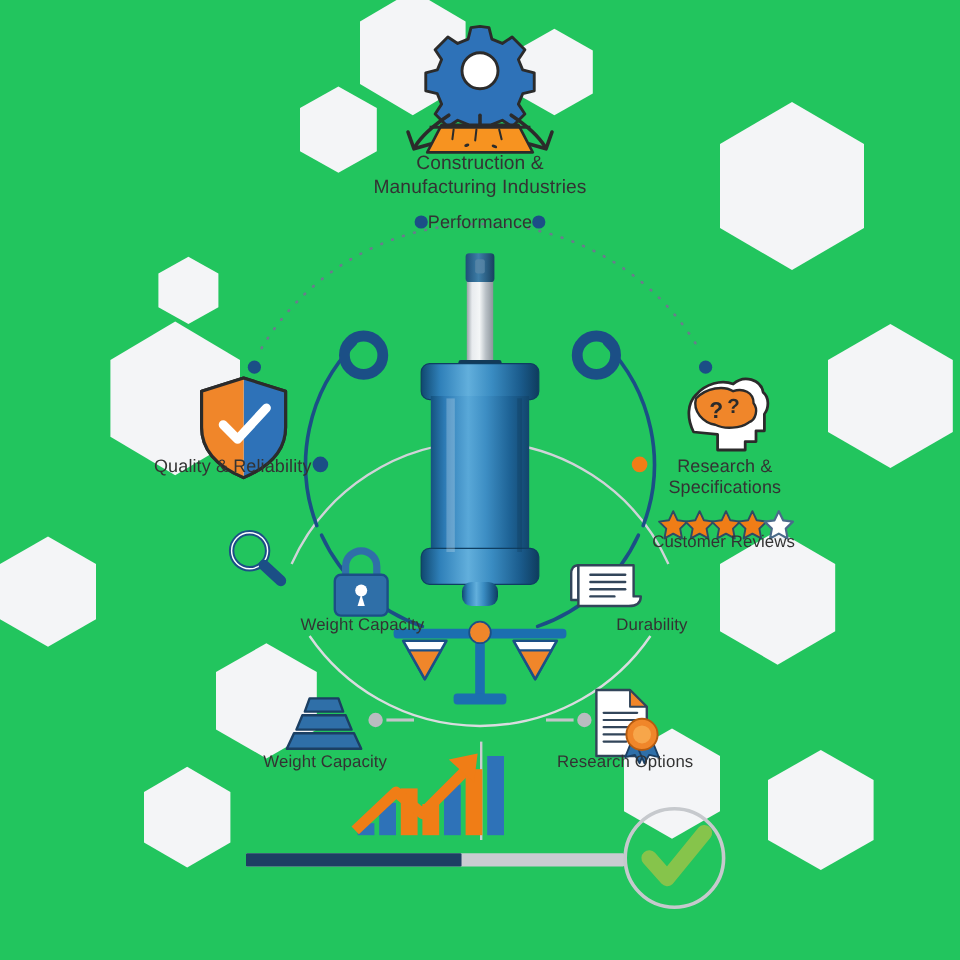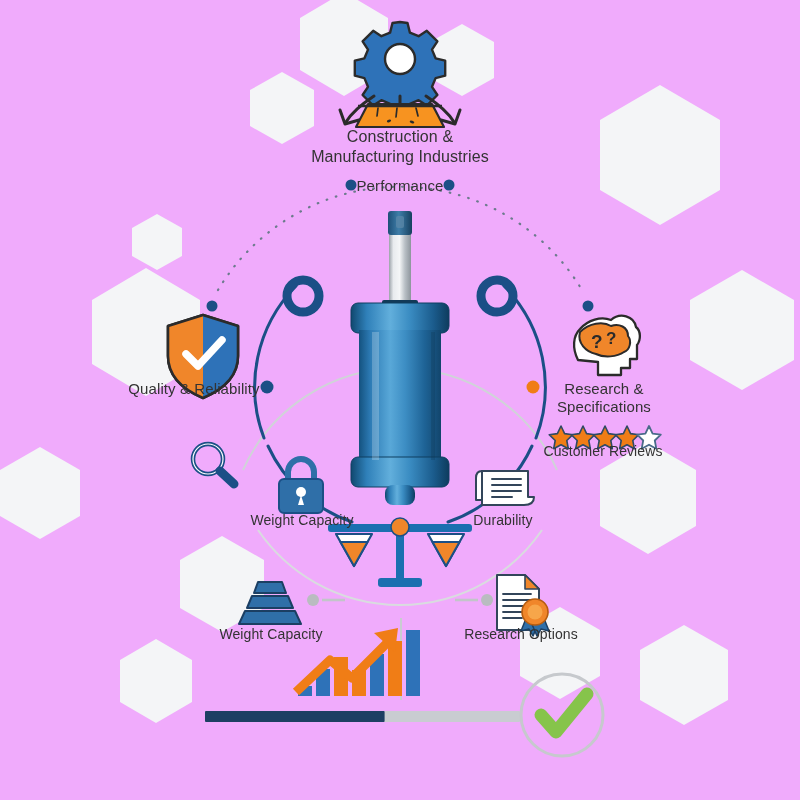--- a/index.html
+++ b/index.html
@@ -1,19 +1,19 @@
 <!DOCTYPE html>
 <html><head>
 <meta charset="utf-8">
 <style>
   html,body{margin:0;padding:0;background:#ffffff;}
   body{width:800px;height:800px;overflow:hidden;
        font-family:"Liberation Sans","DejaVu Sans",sans-serif;
        color:#3a3a3a;-webkit-font-smoothing:antialiased;}
-  #stage{position:relative;width:800px;height:800px;background:#f0abfc;}
+  #stage{position:relative;width:800px;height:800px;background:#22c55e;}
   .layer{position:absolute;left:0;top:0;width:800px;height:800px;}
   .lbl{position:absolute;text-align:center;line-height:1.22;color:#333333;
        white-space:pre-line;letter-spacing:.1px;}
   .t15{font-size:15px;}
   .t14{font-size:14px;}
   .t16{font-size:16px;}
   .ctr{transform:translateX(-50%);}
 </style>
 </head>
 <body>
@@ -226,21 +226,21 @@
 
       <path d="M336 534 L372 534 L354 566 Z" fill="#ffffff" stroke="#1b4f86" stroke-width="2.2" stroke-linejoin="round"></path>
       <path d="M340.5 542 L367.5 542 L354 566 Z" fill="#f0862a" stroke="#1b4f86" stroke-width="2" stroke-linejoin="round"></path>
 
       <path d="M428 534 L464 534 L446 566 Z" fill="#ffffff" stroke="#1b4f86" stroke-width="2.2" stroke-linejoin="round"></path>
       <path d="M432.5 542 L459.5 542 L446 566 Z" fill="#f0862a" stroke="#1b4f86" stroke-width="2" stroke-linejoin="round"></path>
     </g>
   </svg>
 
   <div class="lbl t14 ctr" style="left:302px;top:512px;width:160px;">Weight Capacity</div>
-  <div class="lbl t14 ctr" style="left:503px;top:512px;width:140px;">Durability</div>
+  <div class="lbl t14 ctr" style="left:503px;top:512px;width:140px;text-align:right;">Durability</div>
 
   <svg class="layer" viewBox="0 0 800 800">
     <g>
       <path d="M258 582 L282 582 L286 593 L254 593 Z" fill="#2f6fa8" stroke="#1b3f63" stroke-width="2" stroke-linejoin="round"></path>
       <path d="M252 596 L288 596 L293 608 L247 608 Z" fill="#2f6fa8" stroke="#1b3f63" stroke-width="2" stroke-linejoin="round"></path>
       <path d="M245 611 L295 611 L301 624 L239 624 Z" fill="#2f6fa8" stroke="#1b3f63" stroke-width="2" stroke-linejoin="round"></path>
     </g>
     <g>
       <line x1="322" y1="600" x2="345" y2="600" stroke="#c2c5c9" stroke-width="2.6"></line>
       <circle cx="313" cy="600" r="6" fill="#b9bcc0"></circle>

